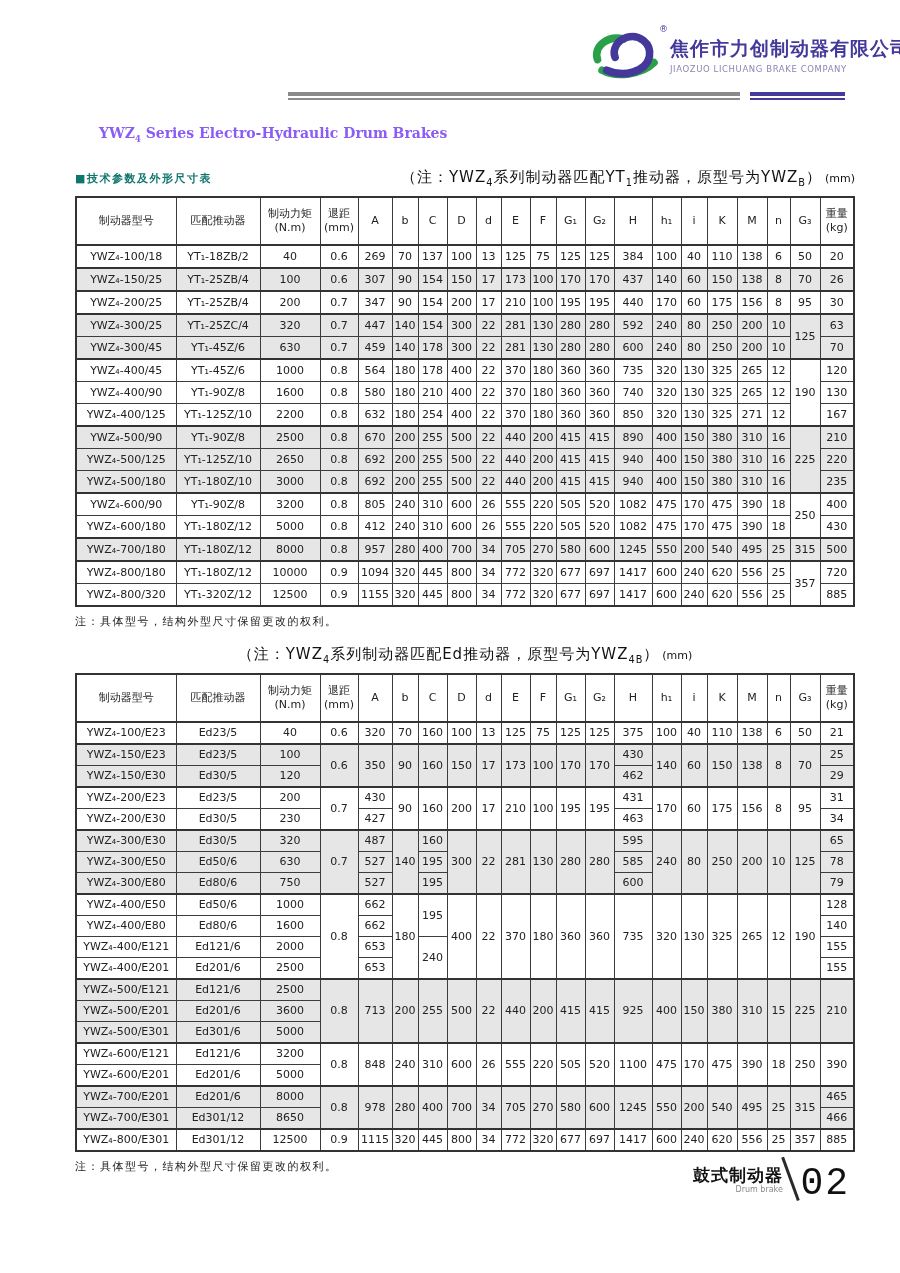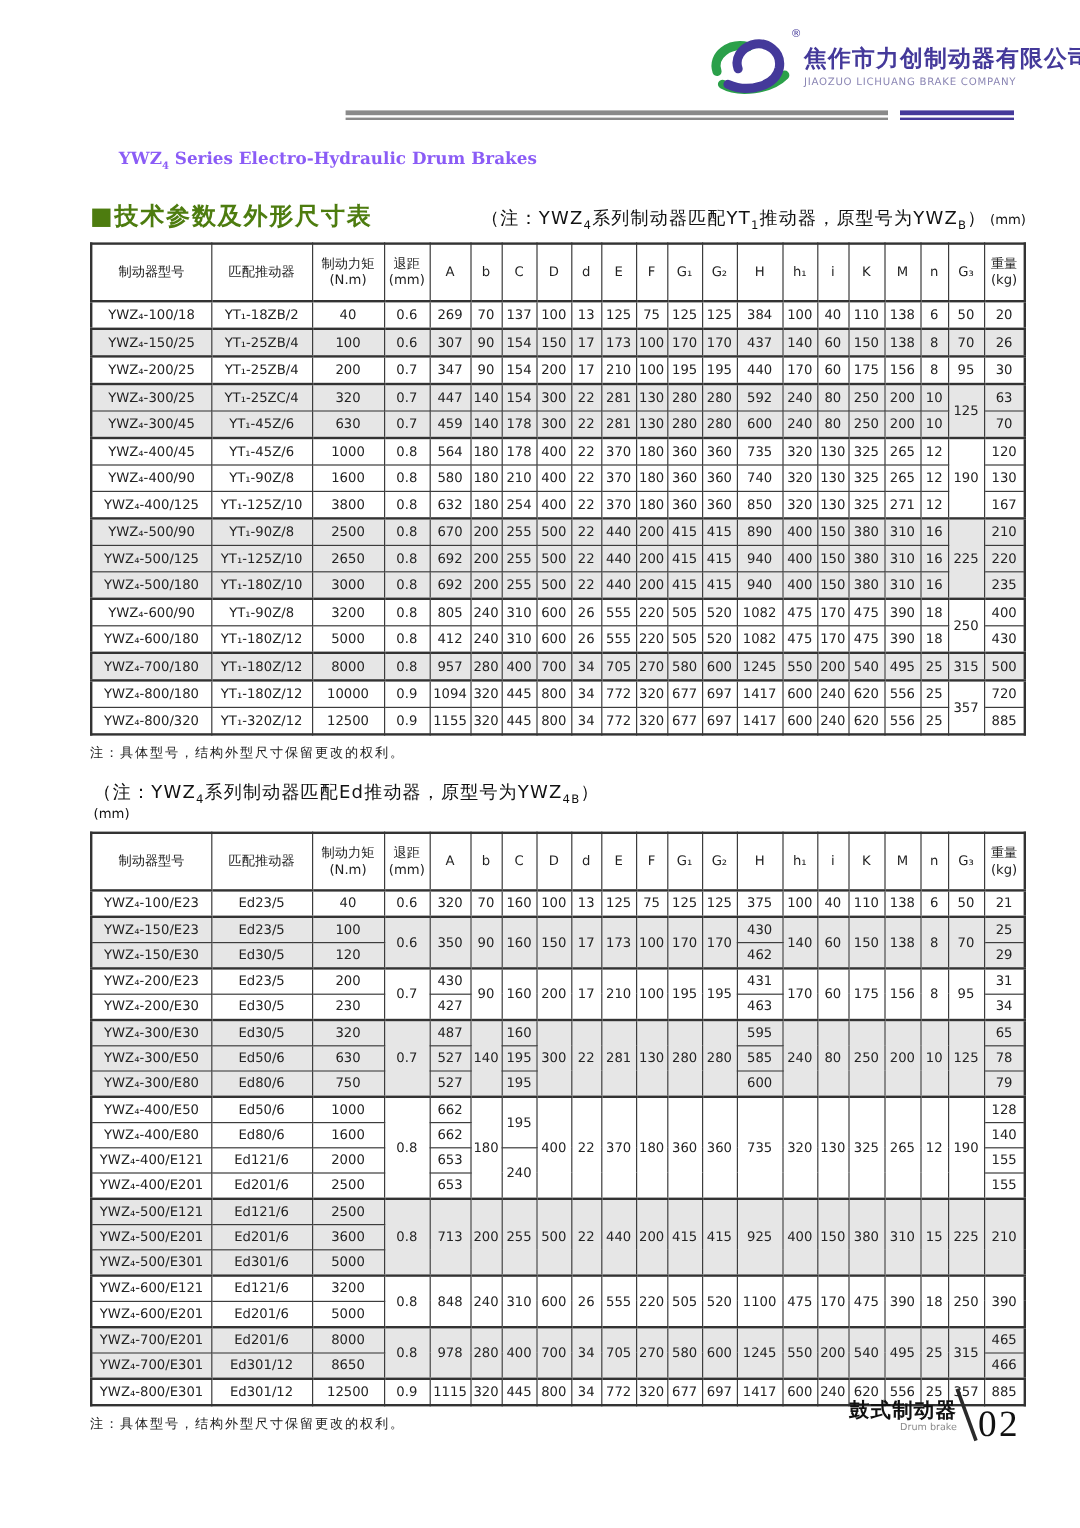--- a/index.html
+++ b/index.html
@@ -29,22 +29,22 @@
 
   .title-row{display:flex;align-items:flex-start;}
   .title-cn{font-family:"DejaVu Serif","Liberation Serif",serif;font-weight:bold;
             font-size:25px;color:#322d81;margin-left:3px;letter-spacing:1px;line-height:1.2;}
   .title-cn sub{font-size:60%;}
   .title-en{font-family:"DejaVu Serif","Liberation Serif",serif;font-weight:bold;
             font-size:14px;color:#8b5cf6;margin-left:24px;margin-top:1px;}
   .title-en sub{font-size:60%;}
 
   .sec-row{display:flex;align-items:baseline;margin-top:24px;margin-bottom:8px;}
-  .sec-row.right{justify-content:center;margin-top:16px;flex-direction:column;}
-  .sec-label{font-weight:bold;font-size:20px;letter-spacing:1.5px;color:#4d7c0f;}
+  .sec-row.right{justify-content:center;margin-top:16px;}
+  .sec-label{font-weight:bold;font-size:11px;letter-spacing:1.5px;color:#0f766e;}
   .sec-note{margin-left:auto;font-size:15px;letter-spacing:1px;color:#111;font-weight:500;}
   .sec-row.right .sec-note{margin-left:0;}
   .sec-note sub{font-size:65%;}
   .sec-unit{font-size:11px;margin-left:3px;color:#111;}
 
   
   table.spec{border-collapse:collapse;table-layout:fixed;border:2px solid #333;
              font-size:11px;color:#222;}
   table.spec th{border:1px solid #3c3c3c;border-bottom:2px solid #333;font-weight:normal;
                 white-space:pre-line;height:44px;padding:1px;line-height:1.25;
@@ -57,21 +57,21 @@
 
   .footnote{font-size:11px;color:#222;margin-top:7px;letter-spacing:1.5px;}
 
   
   .pagefoot{position:absolute;top:1156px;right:50px;display:flex;align-items:flex-end;}
   .pf-text{text-align:right;margin-bottom:6px;}
   .pf-cn{font-weight:bold;font-size:17px;letter-spacing:1px;color:#111;}
   .pf-en{font-size:8px;color:#8a8a8a;margin-top:-2px;}
   .pf-slash{width:2.5px;height:46px;background:#2a2a2a;transform:rotate(-20deg);
             margin:0 9px -2px 6px;flex:0 0 auto;}
-  .pf-num{font-family:Liberation Serif, serif;font-size:31px;
+  .pf-num{font-family:Liberation Mono, monospace;font-size:38px;
           line-height:0.85;color:#111;letter-spacing:2px;}
 </style>
 </head>
 <body>
 
 <div class="page">
 
   <div class="brand">
     <div class="logo-wrap">
       <svg width="78" height="58" viewBox="0 0 100 76">
@@ -317,21 +317,21 @@
               <td>320</td>
               <td>130</td>
               <td>325</td>
               <td>265</td>
               <td>12</td>
               <td>130</td>
             </tr>
             <tr class="">
               <td>YWZ₄-400/125</td>
               <td>YT₁-125Z/10</td>
-              <td>3800</td>
+              <td>2200</td>
               <td>0.8</td>
               <td>632</td>
               <td>180</td>
               <td>254</td>
               <td>400</td>
               <td>22</td>
               <td>370</td>
               <td>180</td>
               <td>360</td>
               <td>360</td>

